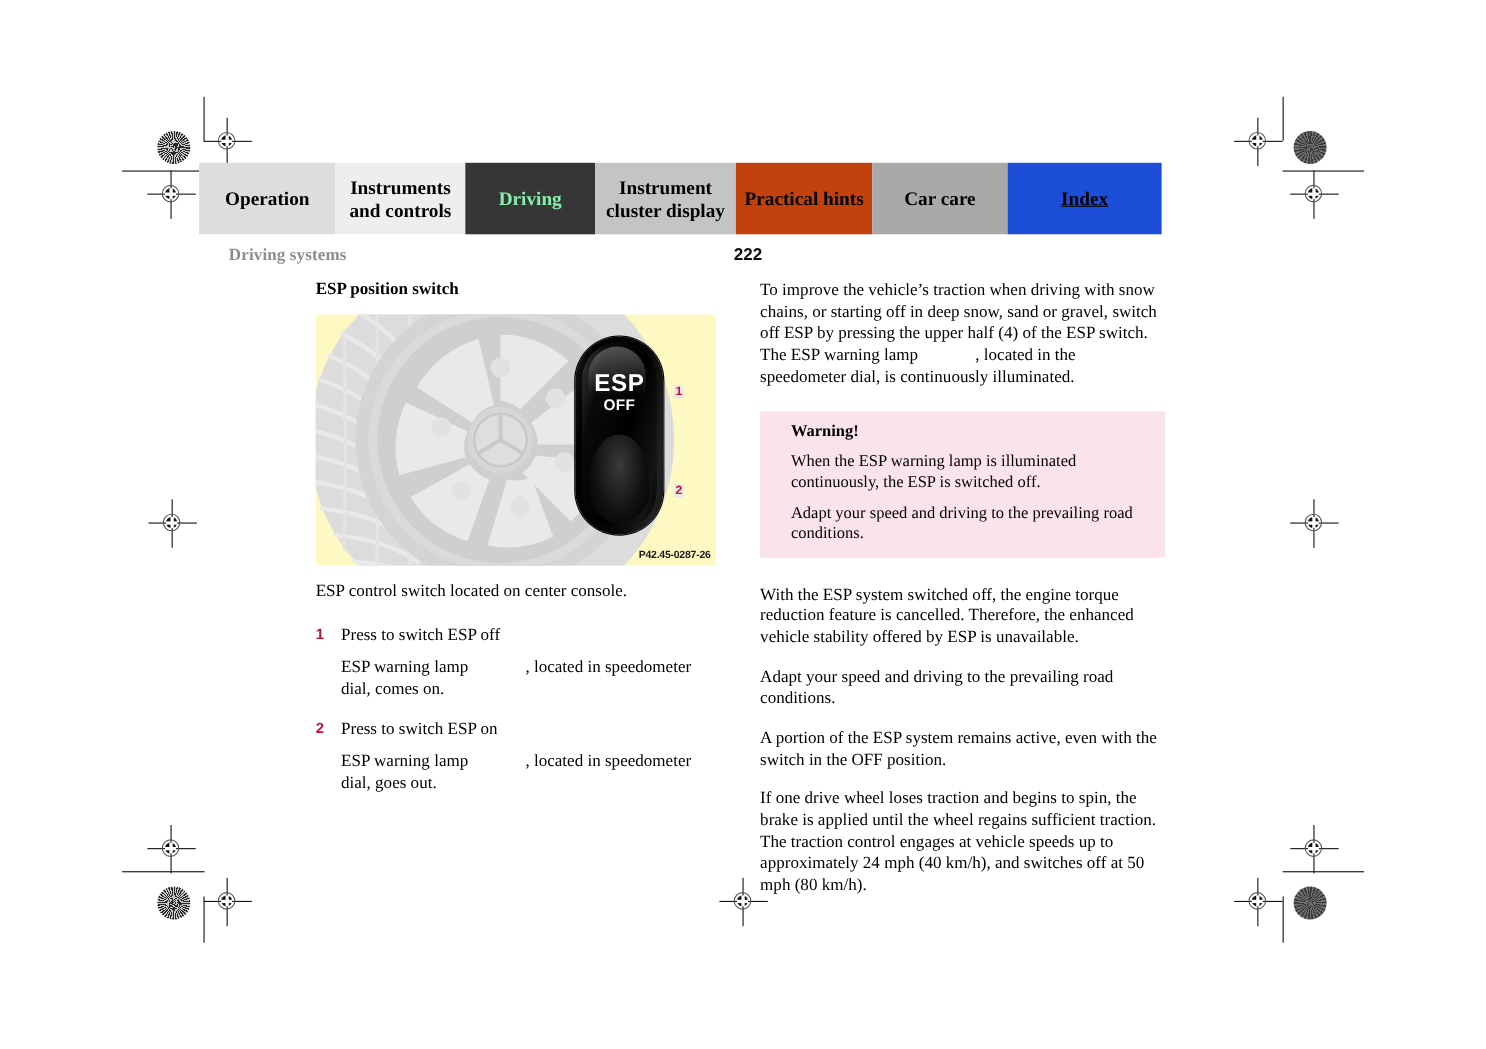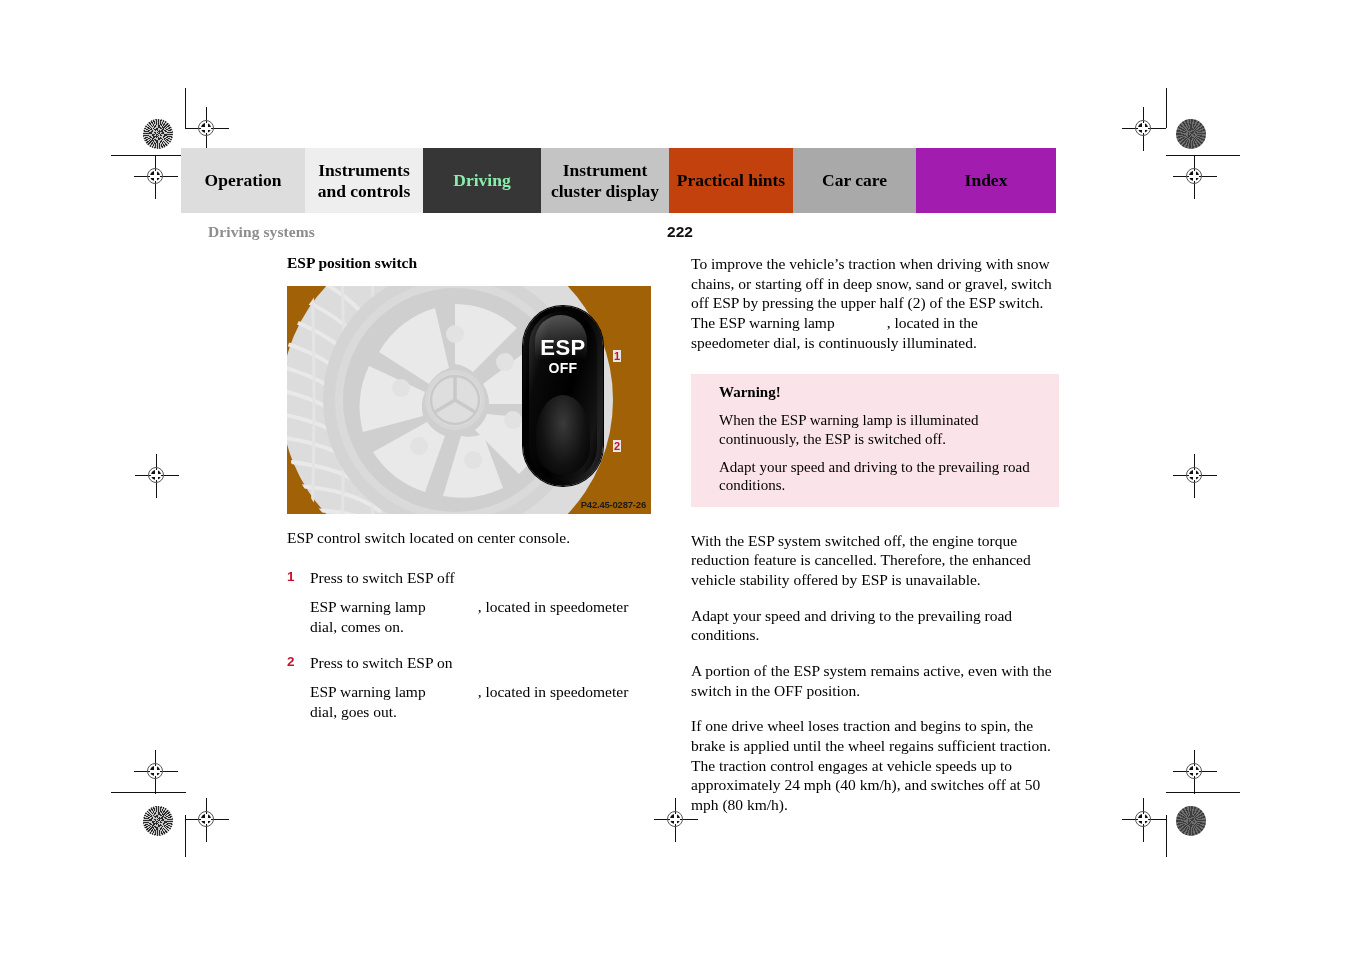--- a/index.html
+++ b/index.html
@@ -148,21 +148,21 @@
     font-weight: bold;
     font-size: 15.5px;
     margin: 0 0 14px 0;
   }
 
   
   .figure {
     position: relative;
     width: 364px;
     height: 228px;
-    background: #a16207;
+    background: #fef9c3;
     overflow: hidden;
   }
   .fig-wheel {
     position: absolute;
     left: -10px;
     top: -56px;
     width: 340px;
     height: 340px;
   }
   .fig-code {
@@ -427,21 +427,21 @@
     </div>
     <div class="tab" style="background: rgb(196, 196, 196); width: 128px; flex: 0 0 128px;">
       <span>Instrument cluster display</span>
     </div>
     <div class="tab" style="background: #c2410c; width: 124px; flex: 0 0 124px;">
       <span>Practical hints</span>
     </div>
     <div class="tab" style="background: rgb(169, 169, 169); width: 123px; flex: 0 0 123px;">
       <span>Car care</span>
     </div>
-    <div class="tab" style="background: #a21caf; width: 140px; flex: 0 0 140px;">
+    <div class="tab" style="background: #1d4ed8; width: 140px; flex: 0 0 140px; text-decoration: underline;">
       <span>Index</span>
     </div>
   </div>
 
 <div class="runhead">Driving systems</div>
 <div class="pagenum">222</div>
 
 <div class="col-left">
 
   <h2 class="section-title">ESP position switch</h2>
@@ -535,21 +535,21 @@
     </div>
     <div class="substep">
       <span>ESP warning lamp</span><span class="lampgap"></span><span>, located in speedometer dial, goes out.</span>
     </div>
   </div>
 </div>
 
 <div class="col-right">
 
   <p class="para">
-    <span>To improve the vehicle’s traction when driving with snow chains, or starting off in deep snow, sand or gravel, switch off ESP by pressing the upper half (2) of the ESP switch. The ESP warning lamp</span><span class="lampgap"></span><span>, located in the speedometer dial, is continuously illuminated.</span>
+    <span>To improve the vehicle’s traction when driving with snow chains, or starting off in deep snow, sand or gravel, switch off ESP by pressing the upper half (4) of the ESP switch. The ESP warning lamp</span><span class="lampgap"></span><span>, located in the speedometer dial, is continuously illuminated.</span>
   </p>
 
   <div class="warnbox">
     <p class="warn-title">Warning!</p>
     <p class="warn-para">When the ESP warning lamp is illuminated continuously, the ESP is switched off.</p>
     <p class="warn-para">Adapt your speed and driving to the prevailing road conditions.</p>
   </div>
 
   <p class="para">With the ESP system switched off, the engine torque reduction feature is cancelled. Therefore, the enhanced vehicle stability offered by ESP is unavailable.</p>
   <p class="para">Adapt your speed and driving to the prevailing road conditions.</p>

